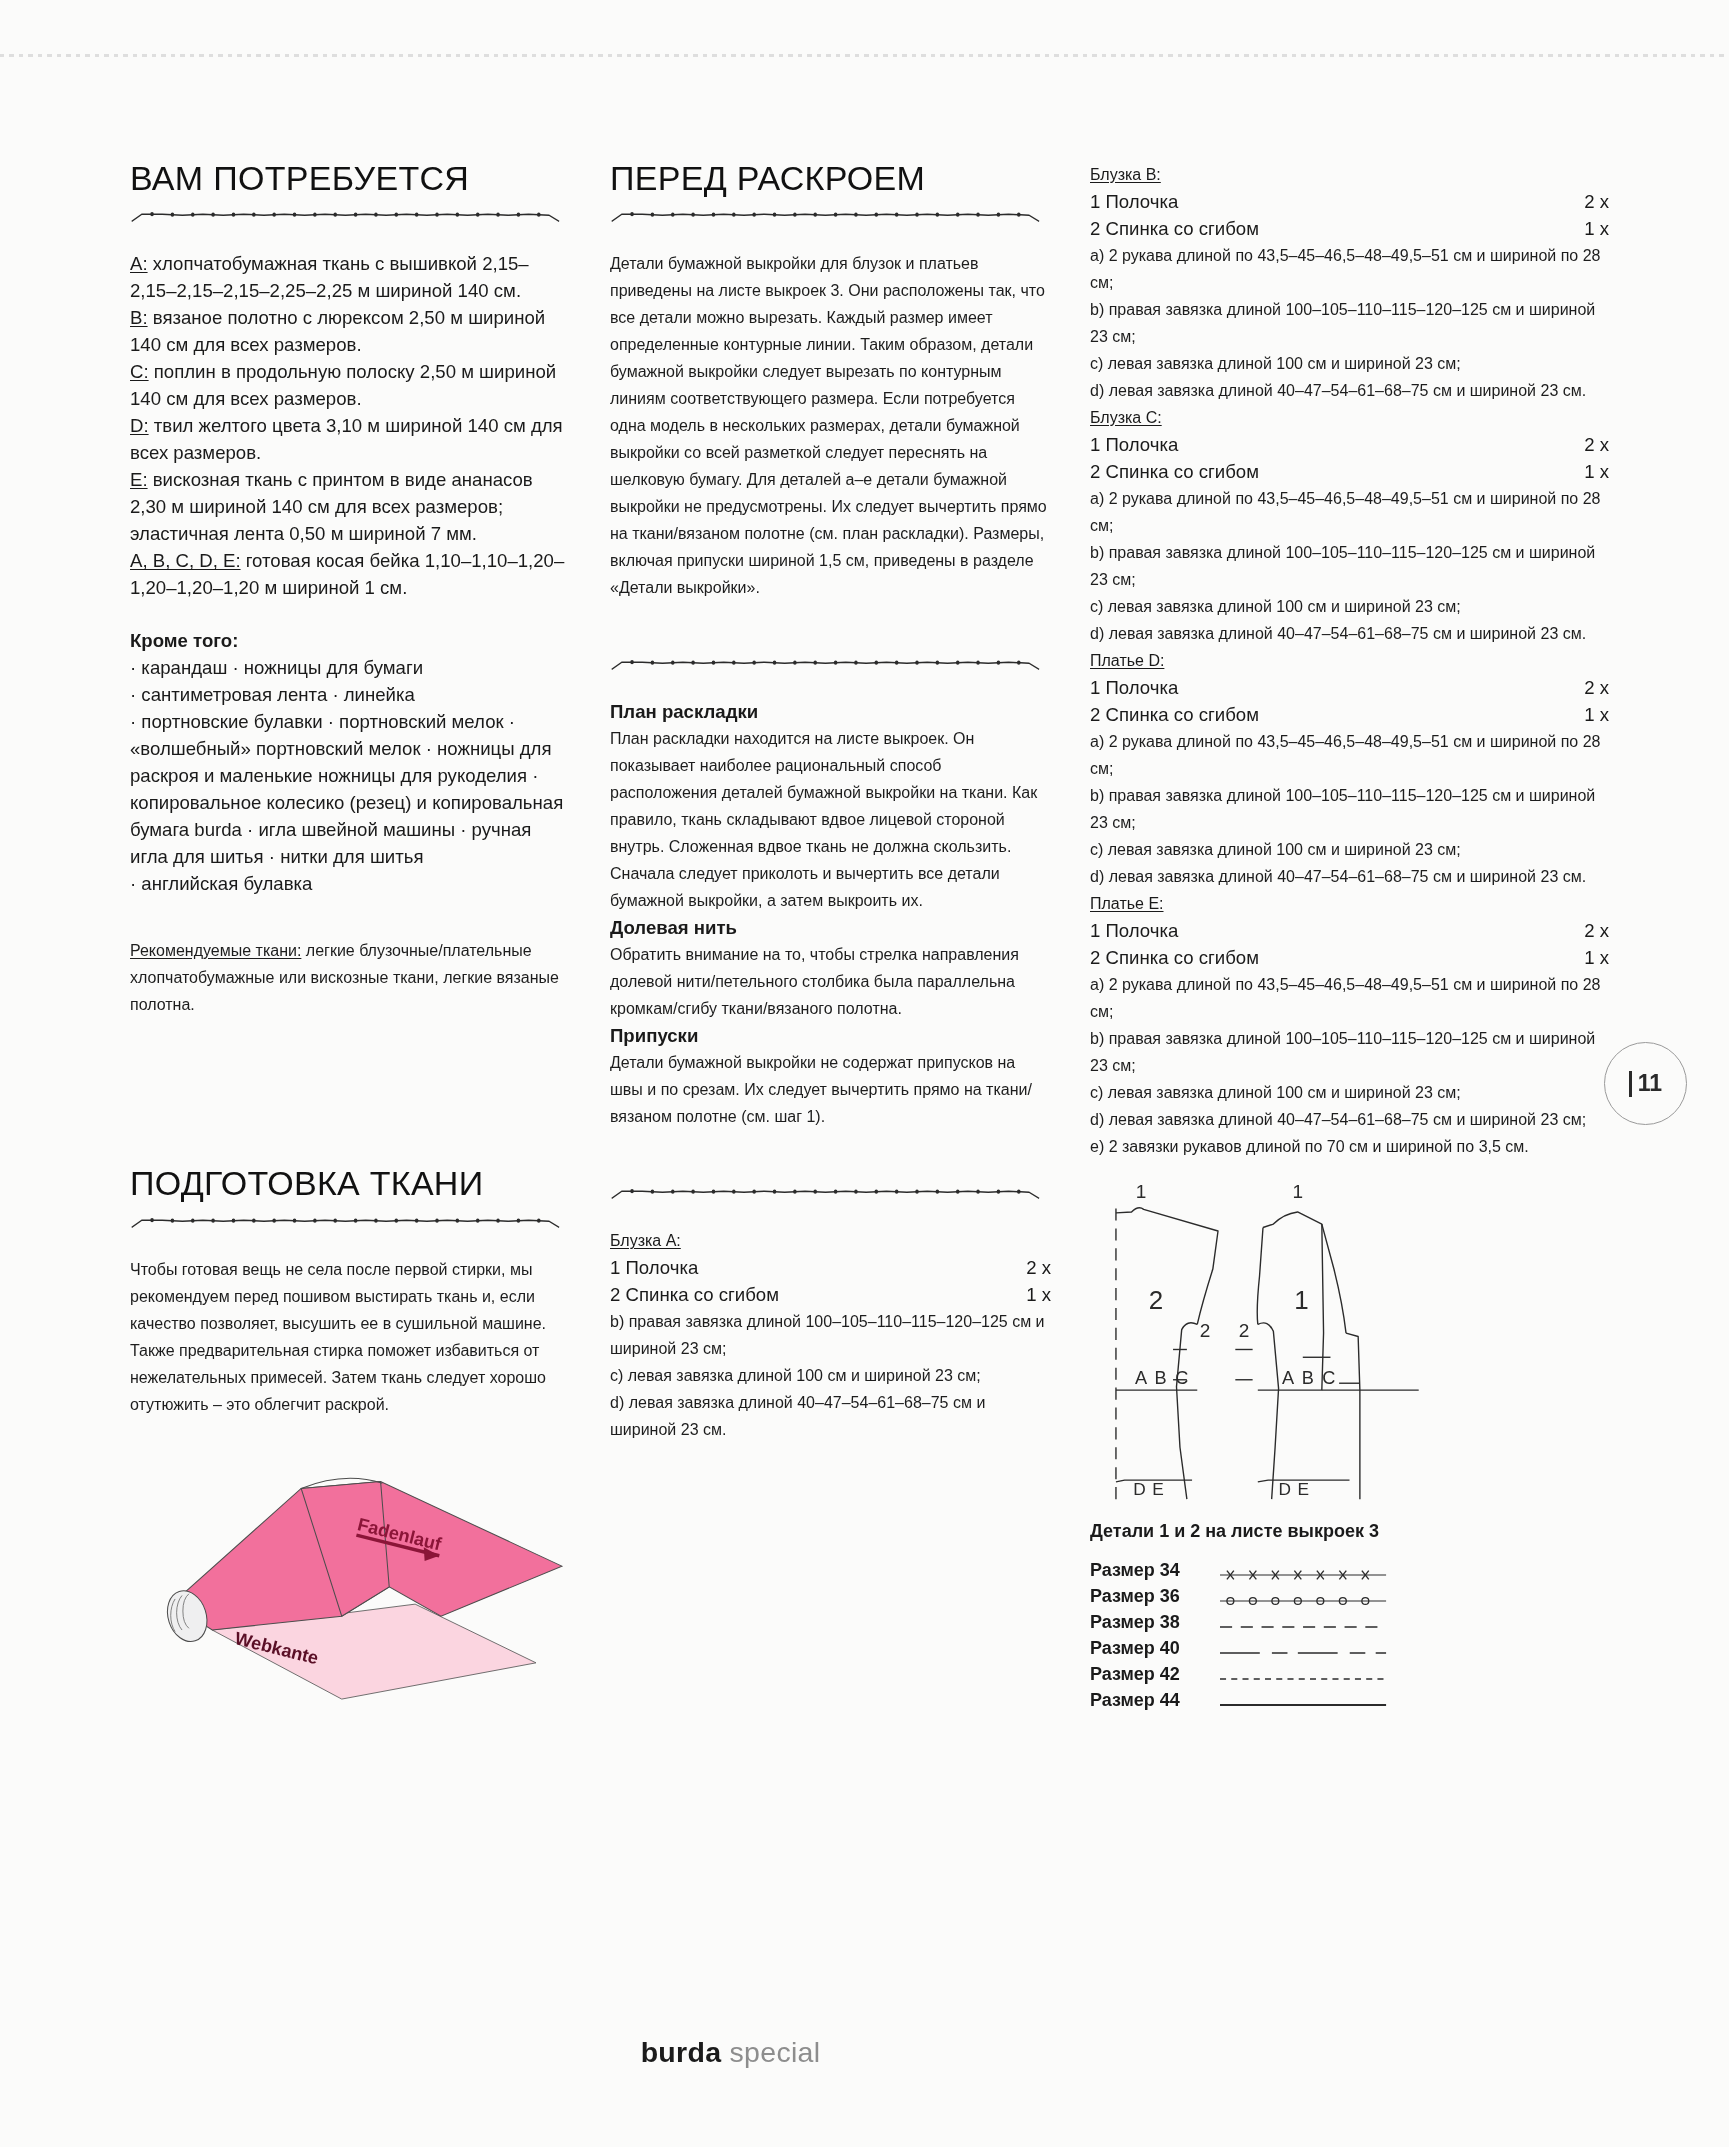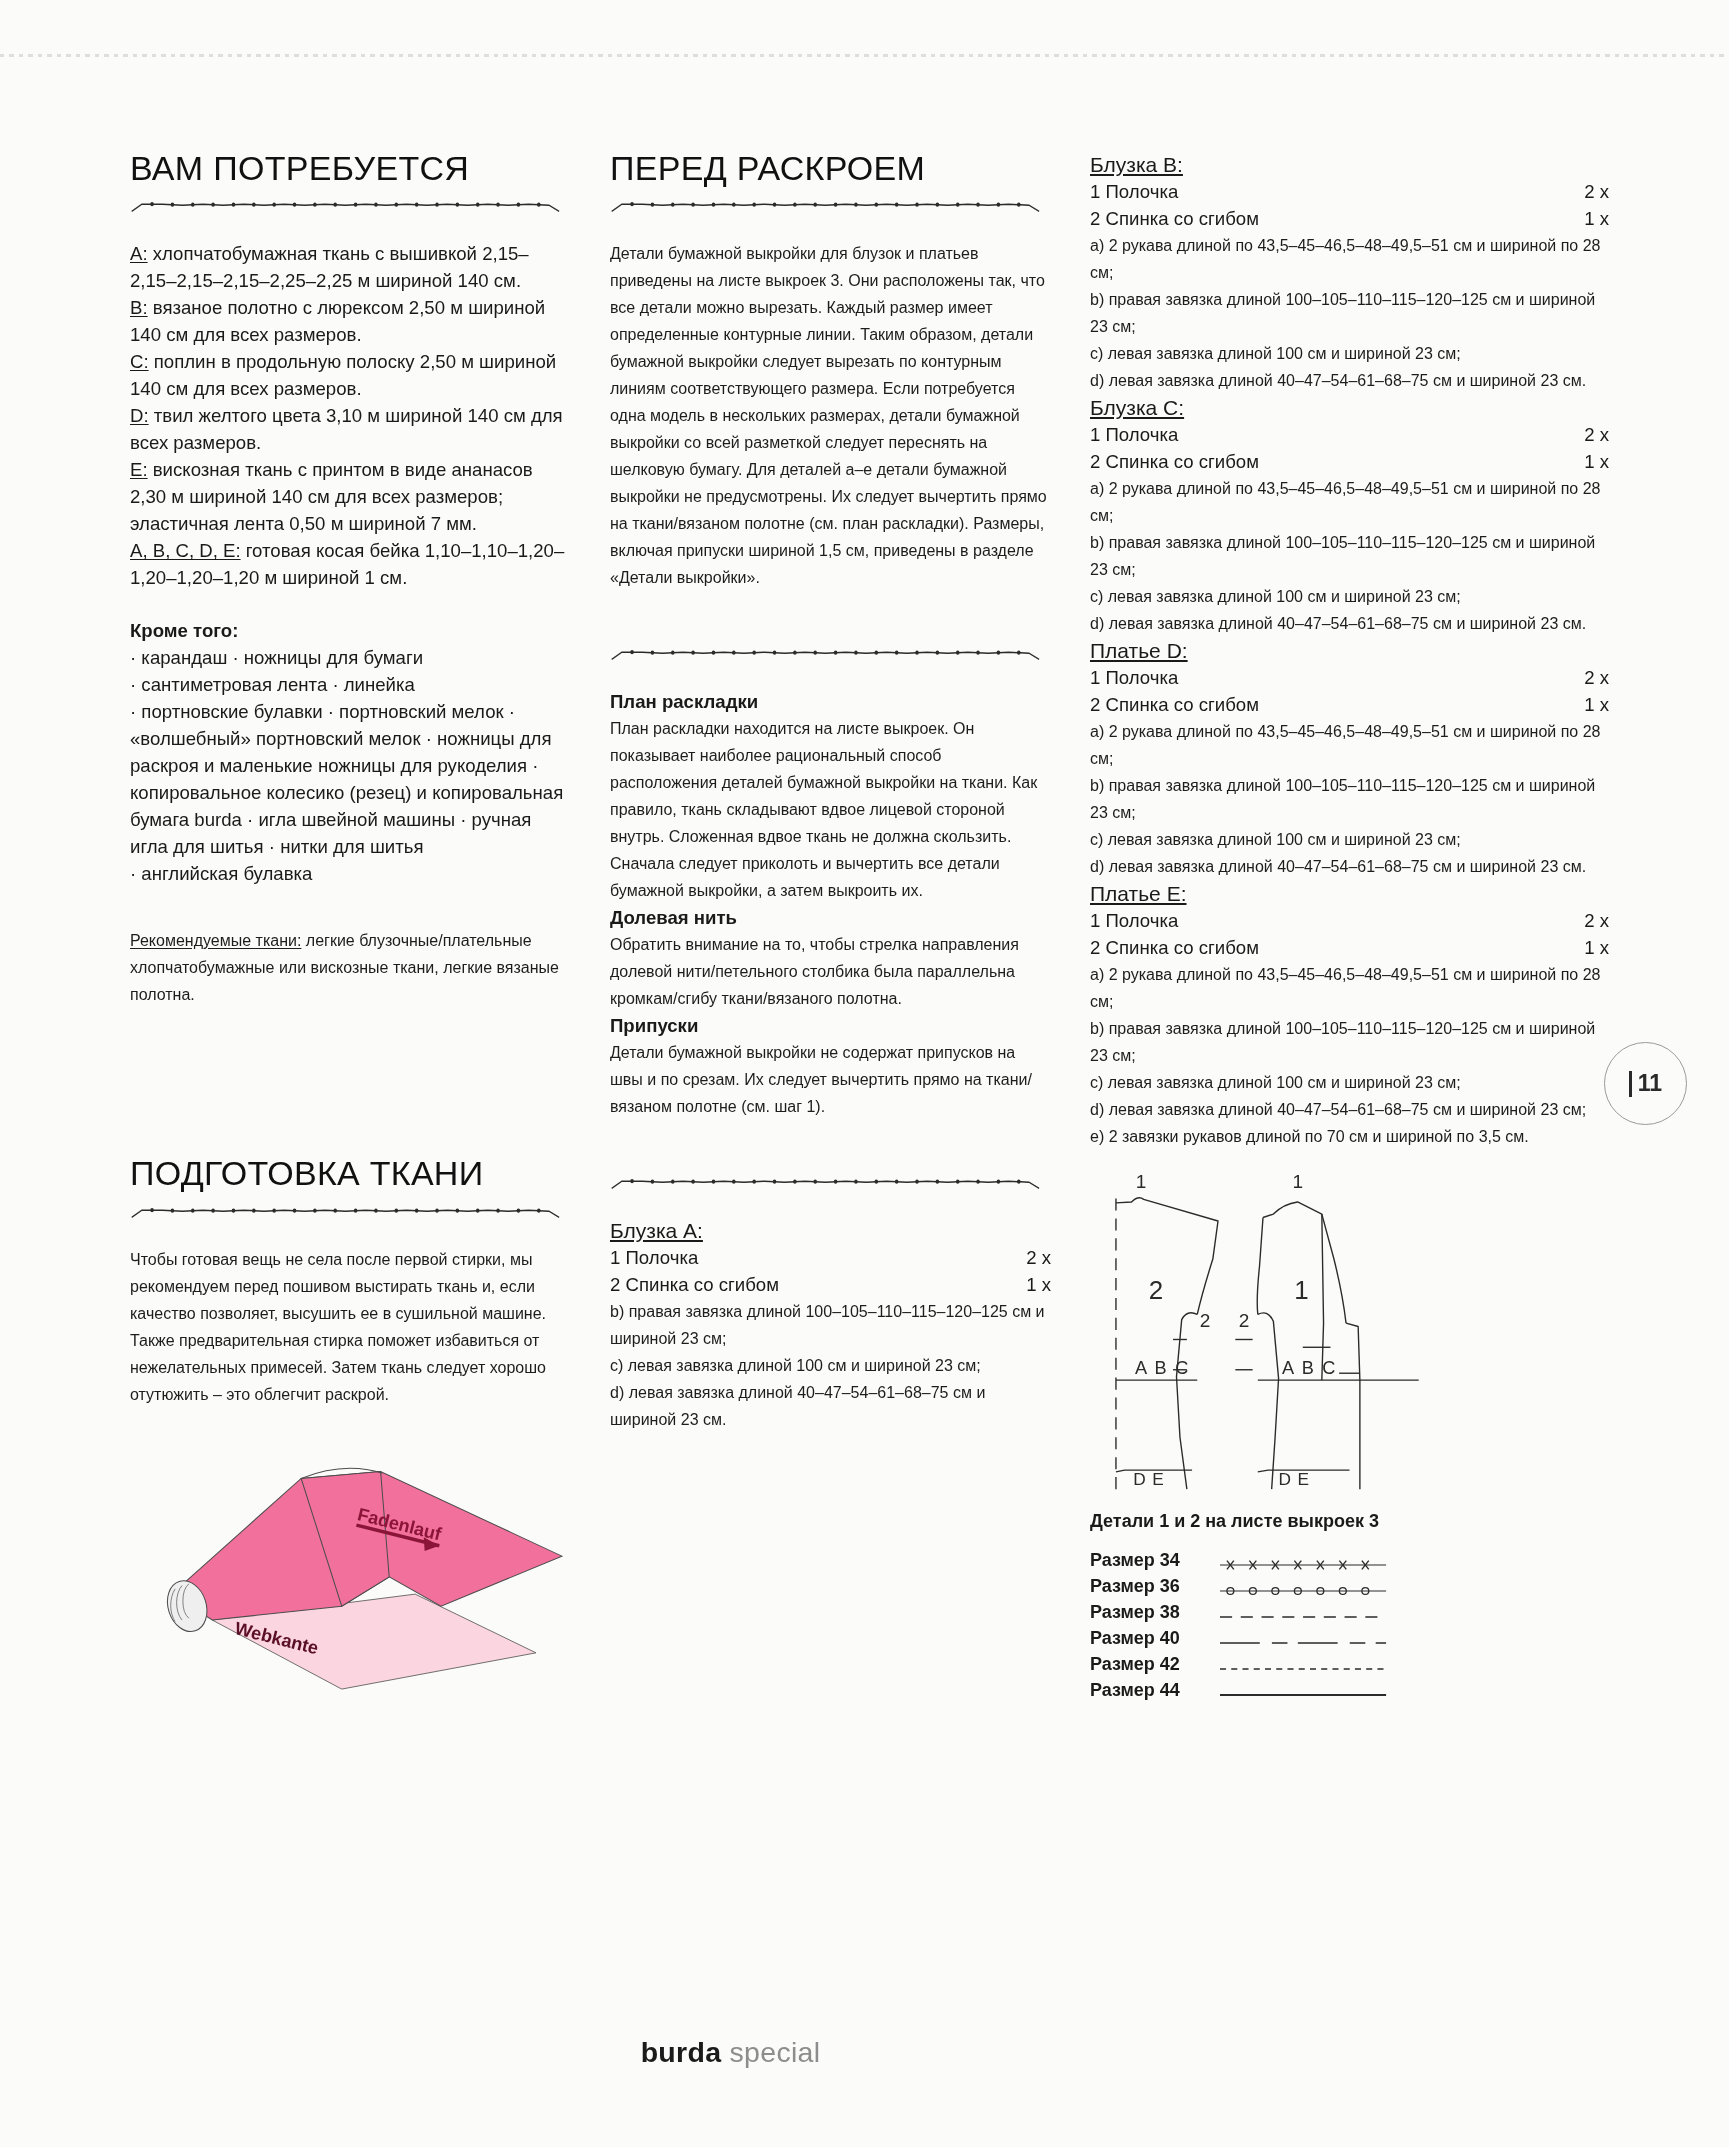--- a/index.html
+++ b/index.html
@@ -23,21 +23,21 @@
   .top-rule {
     position: absolute;
     left: 0; top: 54px;
     width: 1729px; height: 2.6px;
     background-image: repeating-linear-gradient(
       to right, #d9d9d9 0 4.3px, transparent 4.3px 9.5px);
     opacity: .85;
   }
   .content {
     position: absolute;
-    left: 130px; top: 151px;
+    left: 130px; top: 161px;
     width: 1522px;
   }
   .cols { display: flex; gap: 0; align-items: flex-start; }
   .col { width: 480px; padding-right: 39px; }
   .col.c3 { width: 519px; padding-right: 0; }
 
   h2.sect {
     font-size: 34px;
     font-weight: 400;
     letter-spacing: 0.3px;
@@ -65,21 +65,21 @@
   .mat-line { font-size: 18.6px; line-height: 27px; }
   .bullets div { font-size: 18.6px; line-height: 27px; }
   .subhead { font-size: 18.6px; line-height: 27px; font-weight: bold; margin: 0; }
 
   
   .partrow {
     display: flex; justify-content: space-between;
     font-size: 18.6px; line-height: 27px;
   }
   .partrow .qty { white-space: nowrap; padding-left: 12px; }
-  .grp-title { font-size: 21px; line-height: 27px; }
+  .grp-title { font-size: 16px; line-height: 27px; }
 
   
   .fabric-ill { position: relative; width: 458px; height: 259px; margin-top: 29px; }
 
   
   .pattern-dia { width: 519px; height: 342px; margin-top: 12px; }
 
   .dia-caption {
     font-size: 18px; font-weight: bold; margin: 5.2px 0 14px 0; line-height: 24px;
   }

